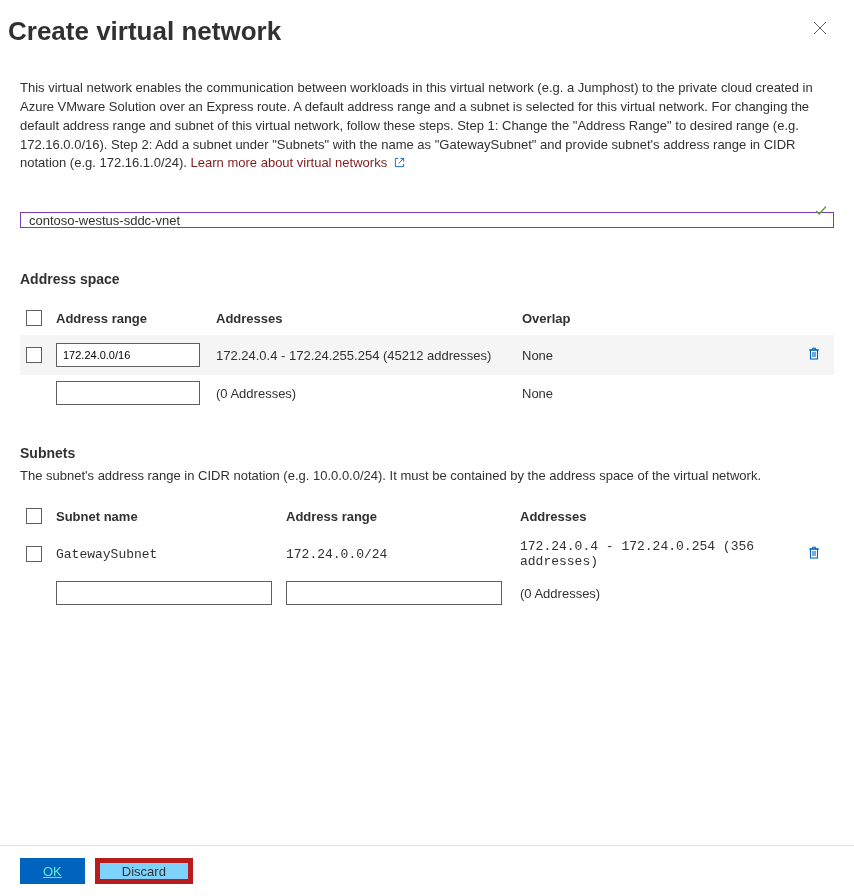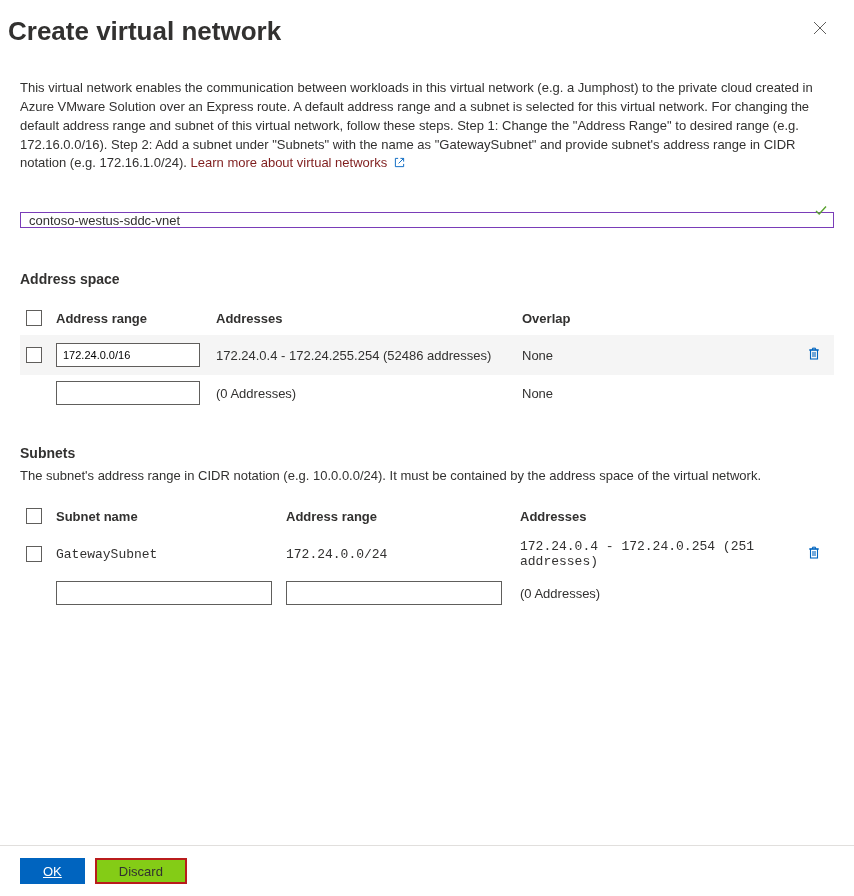--- a/index.html
+++ b/index.html
@@ -179,28 +179,28 @@
   .btn {
     height: 26px;
     padding: 0 22px;
     font-size: 13px;
     font-family: inherit;
     cursor: pointer;
     border: 1px solid transparent;
   }
   .btn-primary {
     background: #0064bf;
-    color: #ffffff;
+    color: #5eead4;
     border-color: #0064bf;
     text-decoration: underline;
   }
   .btn-secondary {
-    background: #84cc16;
-    color: #323130;
-    border: 2px solid #b91c1c;
+    background: #7dd3fc;
+    color: #323130;
+    border: 5px solid #b91c1c;
   }
 </style>
 </head>
 <body>
 
 <div class="panel">
   <div class="header">
     <h1>Create virtual network</h1>
     <div class="close-btn">
       <span>
@@ -248,21 +248,21 @@
         <div>Address range</div>
         <div>Addresses</div>
         <div>Overlap</div>
         <div></div>
       </div>
       <div class="trow has-data">
         <div>
             <div class="chk"></div>
           </div>
         <div><input class="cell-input" type="text" value="172.24.0.0/16" style=""></div>
-        <div>172.24.0.4 - 172.24.255.254 (52486 addresses)</div>
+        <div>172.24.0.4 - 172.24.255.254 (45212 addresses)</div>
         <div>None</div>
         <div class="trash-btn">
           <span>
             <svg width="14" height="15" viewBox="0 0 14 15" fill="none" stroke="#0064bf" stroke-width="1.1">
               <rect x="3.5" y="4" width="7" height="9"></rect>
               <line x1="2" y1="4" x2="12" y2="4"></line>
               <line x1="5.5" y1="4" x2="5.5" y2="2.2"></line>
               <line x1="8.5" y1="4" x2="8.5" y2="2.2"></line>
               <line x1="5.5" y1="2.2" x2="8.5" y2="2.2"></line>
               <line x1="6" y1="6" x2="6" y2="11"></line>
@@ -292,21 +292,21 @@
         <div>Address range</div>
         <div>Addresses</div>
         <div></div>
       </div>
       <div class="trow has-data">
         <div>
             <div class="chk"></div>
           </div>
         <div>GatewaySubnet</div>
         <div>172.24.0.0/24</div>
-        <div>172.24.0.4 - 172.24.0.254 (251 addresses)</div>
+        <div>172.24.0.4 - 172.24.0.254 (356 addresses)</div>
         <div class="trash-btn">
           <span>
             <svg width="14" height="15" viewBox="0 0 14 15" fill="none" stroke="#0064bf" stroke-width="1.1">
               <rect x="3.5" y="4" width="7" height="9"></rect>
               <line x1="2" y1="4" x2="12" y2="4"></line>
               <line x1="5.5" y1="4" x2="5.5" y2="2.2"></line>
               <line x1="8.5" y1="4" x2="8.5" y2="2.2"></line>
               <line x1="5.5" y1="2.2" x2="8.5" y2="2.2"></line>
               <line x1="6" y1="6" x2="6" y2="11"></line>
               <line x1="8" y1="6" x2="8" y2="11"></line>

